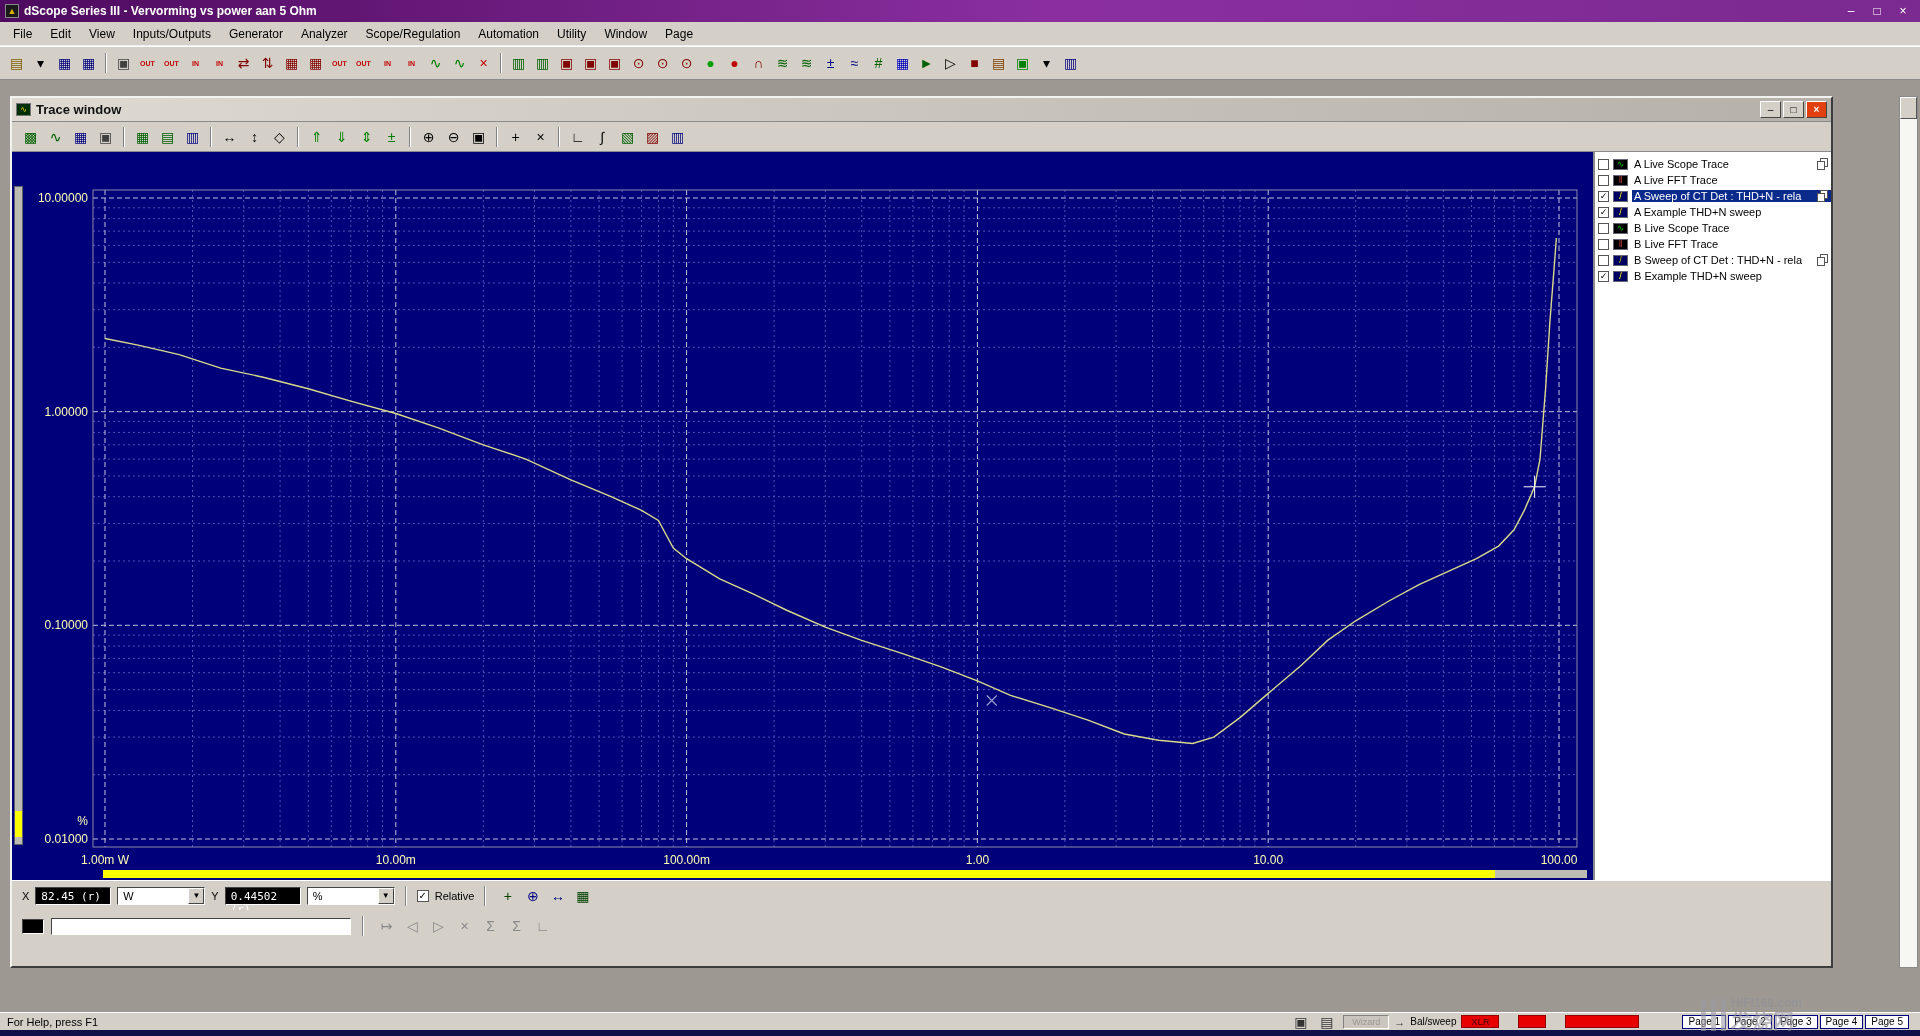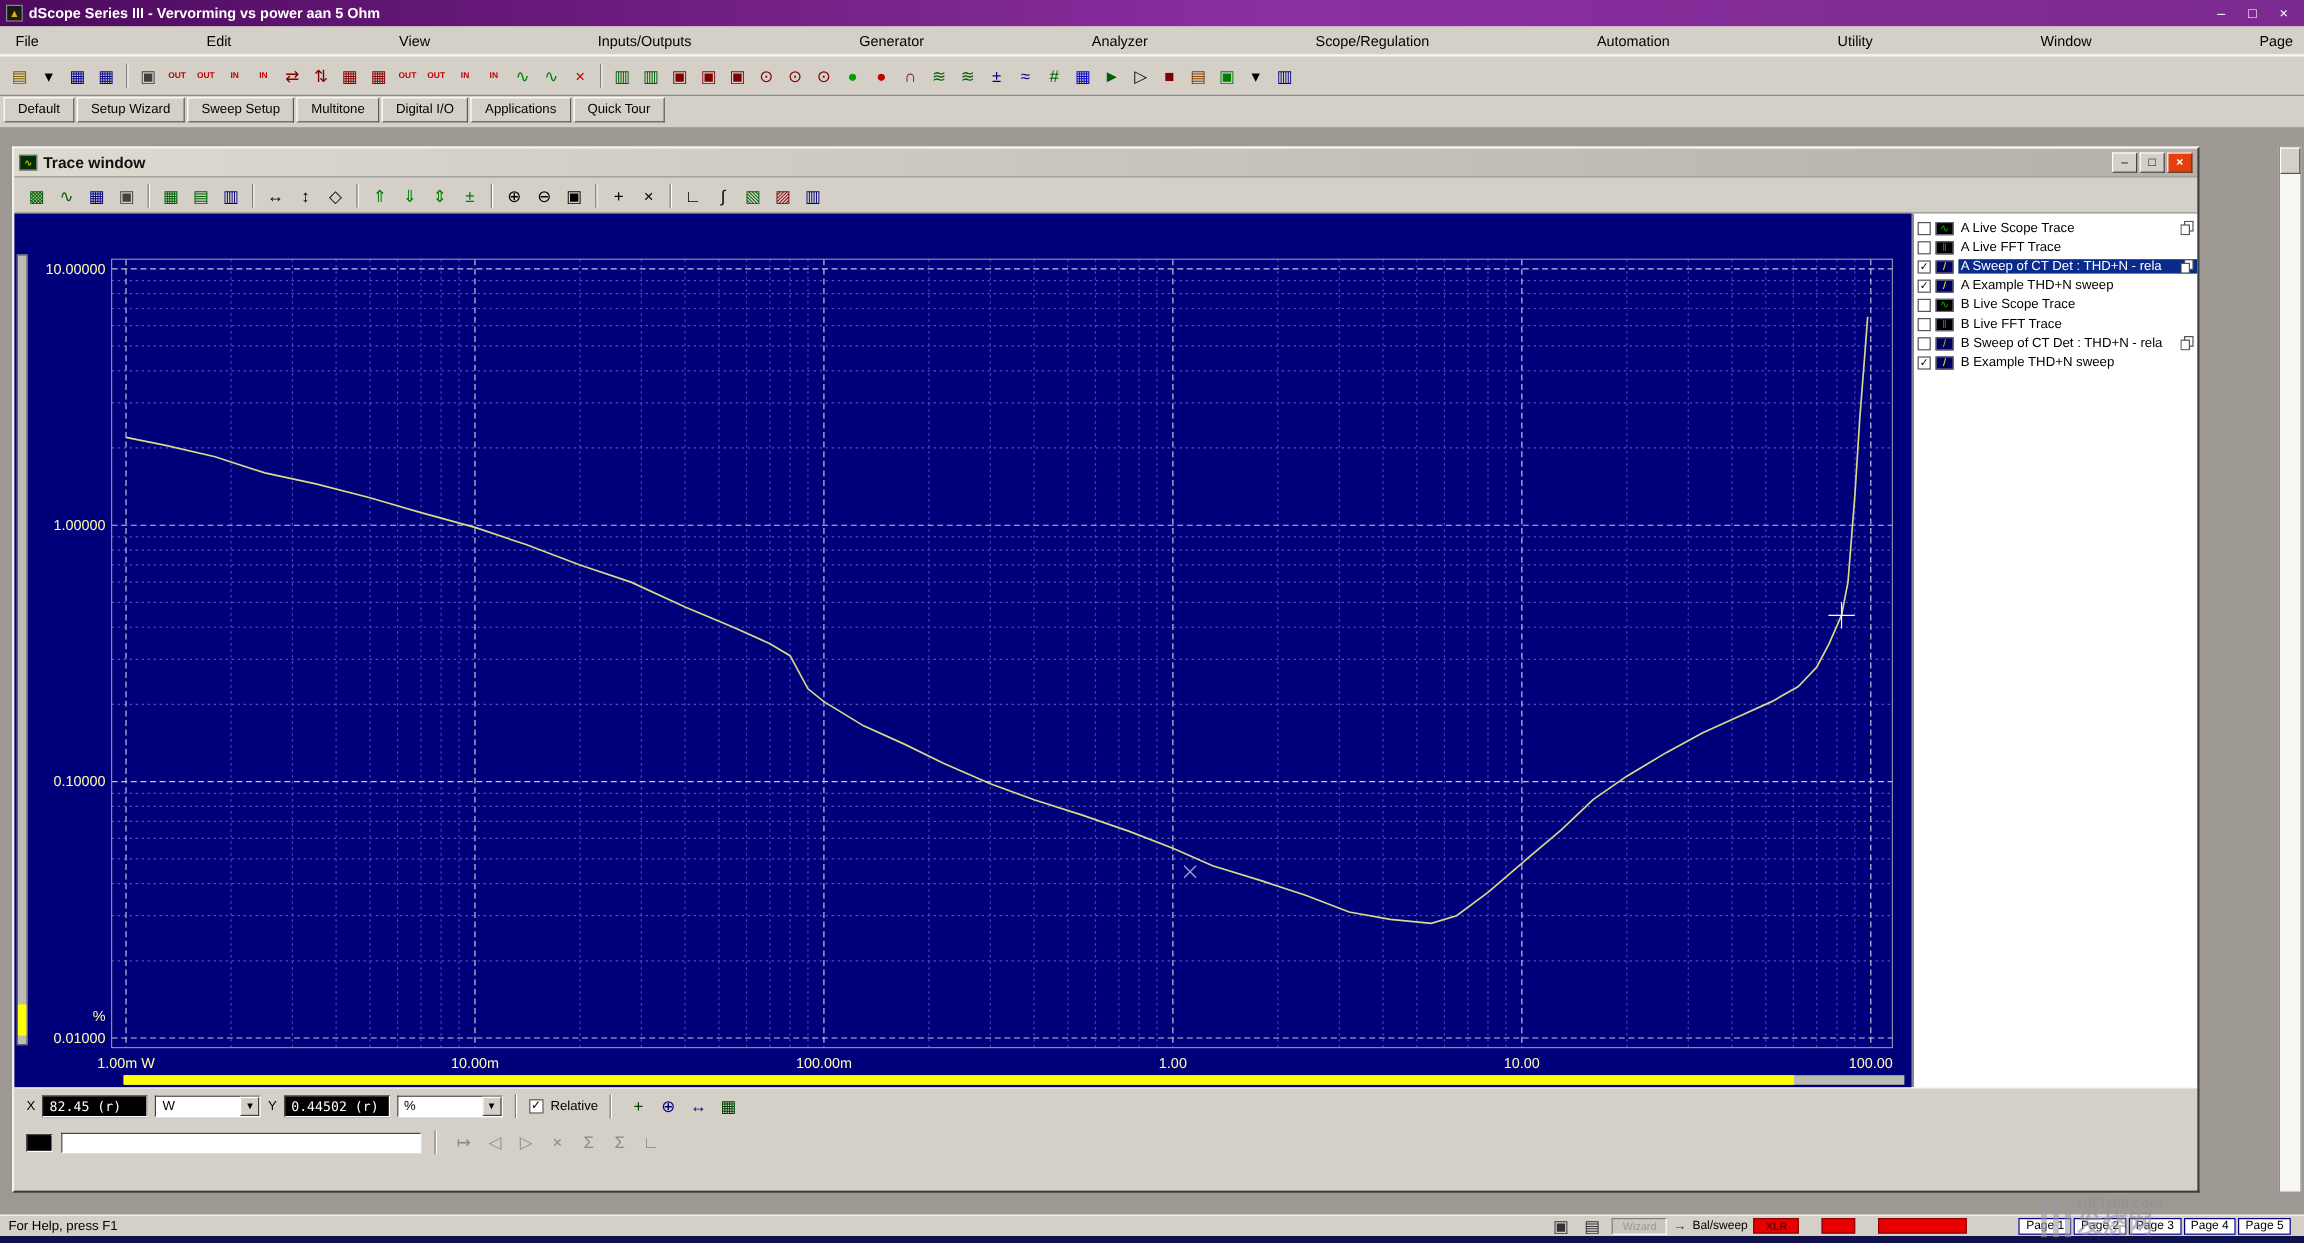--- a/index.html
+++ b/index.html
@@ -7,21 +7,21 @@
   .app { position:relative; width:1920px; height:1036px; background:#d4d0c8; overflow:hidden; display:flex; flex-direction:column; }
 
   
   .titlebar { height:22px; background:linear-gradient(to right,#4d0a5e,#8b2fa0 55%,#7a2a90); display:flex; align-items:center; color:#fff; padding:0 5px; gap:5px; flex:0 0 auto; }
   .app-icon { width:14px; height:14px; background:#1a1a1a; border:1px solid #888; display:flex; align-items:center; justify-content:center; color:#e0b000; font-size:9px; }
   .title-text { font-size:12px; font-weight:bold; margin-right:auto; }
   .win-buttons { display:flex; gap:2px; }
   .win-btn { width:24px; height:17px; display:flex; align-items:center; justify-content:center; font-size:12px; color:#fff; }
 
   
-  .menubar { height:24px; background:#d4d0c8; display:flex; align-items:center; padding-left:4px; font-size:12px; color:#000; border-bottom:1px solid #eee; flex:0 0 auto;justify-content:space-between; }
+  .menubar { height:24px; background:#d4d0c8; display:flex; align-items:center; padding-left:4px; font-size:12px; color:#000; border-bottom:1px solid #eee; flex:0 0 auto; }
   .menu-item { padding:3px 9px; }
 
   
   .toolbar { height:34px; background:#d4d0c8; display:flex; align-items:center; padding:2px 5px; gap:1px; border-top:1px solid #fff; border-bottom:1px solid #8a8a8a; flex:0 0 auto; }
   .tb-icon { width:23px; height:23px; display:flex; align-items:center; justify-content:center; font-size:14px; }
   .tb-glyph.tiny { font-size:7px; font-weight:bold; }
   .tb-sep { width:2px; height:20px; border-left:1px solid #808080; border-right:1px solid #ffffff; margin:0 4px; }
 
   
   .tabrow { height:26px; background:#d4d0c8; display:flex; align-items:flex-start; padding:1px 3px; gap:2px; flex:0 0 auto; }
@@ -58,21 +58,21 @@
 
   .trace-list { width:238px; flex:0 0 auto; background:#ffffff; border-left:2px solid #8a8a8a; padding-top:4px; font-size:11px; }
   .trace-row { display:flex; align-items:center; height:16px; padding-left:3px; gap:4px; position:relative; white-space:nowrap; }
   .cb { width:11px; height:11px; flex:0 0 auto; background:#fff; border:1px solid #555; font-size:9px; line-height:9px; text-align:center; color:#000; }
   .trace-swatch { width:15px; height:11px; flex:0 0 auto; display:flex; align-items:center; justify-content:center; font-size:9px; border:1px solid #667; line-height:9px; }
   .trace-label { padding:0 2px; overflow:hidden; }
   .trace-row.selected .trace-label { background:#0a2a8c; color:#fff; flex:1; }
   .copy-ico { position:absolute; right:2px; top:2px; }
 
   .cursor-bar { height:30px; background:#d4d0c8; display:flex; align-items:center; gap:6px; padding:0 10px; border-top:1px solid #fff; font-size:11px; flex:0 0 auto; }
-  .value-box { background:#000; color:#fff; font-family:"DejaVu Sans Mono",monospace; font-size:11px; padding:2px 5px; width:88px; height:18px; border:1px solid; border-color:#444 #fff #fff #444; }
+  .value-box { background:#000; color:#fff; font-family:"DejaVu Sans Mono",monospace; font-size:11px; padding:2px 5px; width:76px; height:18px; border:1px solid; border-color:#444 #fff #fff #444; }
   .unit-dd { width:88px; height:18px; background:#fff; border:1px solid; border-color:#444 #fff #fff #444; display:flex; align-items:center; position:relative; padding-left:5px; }
   .dd-btn { position:absolute; right:0; top:0; width:16px; height:16px; background:#d4d0c8; border:1px solid; border-color:#fff #444 #444 #fff; font-size:8px; text-align:center; line-height:14px; }
   .checkbox { width:12px; height:12px; background:#fff; border:1px solid #555; font-size:10px; line-height:10px; text-align:center; }
   .cbar-sep { width:2px; height:20px; border-left:1px solid #808080; border-right:1px solid #fff; margin:0 4px; }
 
   .annotation-bar { height:32px; background:#d4d0c8; display:flex; align-items:center; gap:7px; padding:0 10px; flex:0 0 auto; }
   .color-swatch { width:22px; height:15px; background:#000; border:1px solid; border-color:#444 #fff #fff #444; }
   .comment-input { width:300px; height:17px; background:#fff; border:1px solid; border-color:#444 #fff #fff #444; font-size:11px; padding:1px 4px; font-family:"Liberation Sans",sans-serif; }
   .tw-filler { flex:1 1 auto; background:#d4d0c8; }
 
@@ -254,29 +254,20 @@
         <span class="tb-glyph" style="color: rgb(0, 128, 0);">▣</span>
       </span>
       <span class="tb-icon">
         <span class="tb-glyph" style="color: rgb(0, 0, 0);">▾</span>
       </span>
       <span class="tb-icon">
         <span class="tb-glyph" style="color: rgb(0, 0, 128);">▥</span>
       </span>
     </div>
 
-  <div class="tabrow" id="tabrow">
-      <span class="tab-btn">Default</span>
-      <span class="tab-btn">Setup Wizard</span>
-      <span class="tab-btn">Sweep Setup</span>
-      <span class="tab-btn">Multitone</span>
-      <span class="tab-btn">Digital I/O</span>
-      <span class="tab-btn">Applications</span>
-      <span class="tab-btn">Quick Tour</span>
-    </div>
 
   <div class="workspace">
 
     <div class="trace-window">
       <div class="tw-titlebar">
         <span class="tw-icon">∿</span>
         <span class="tw-title">Trace window</span>
         <span class="win-buttons">
           <span class="tw-btn">–</span>
           <span class="tw-btn">□</span>

